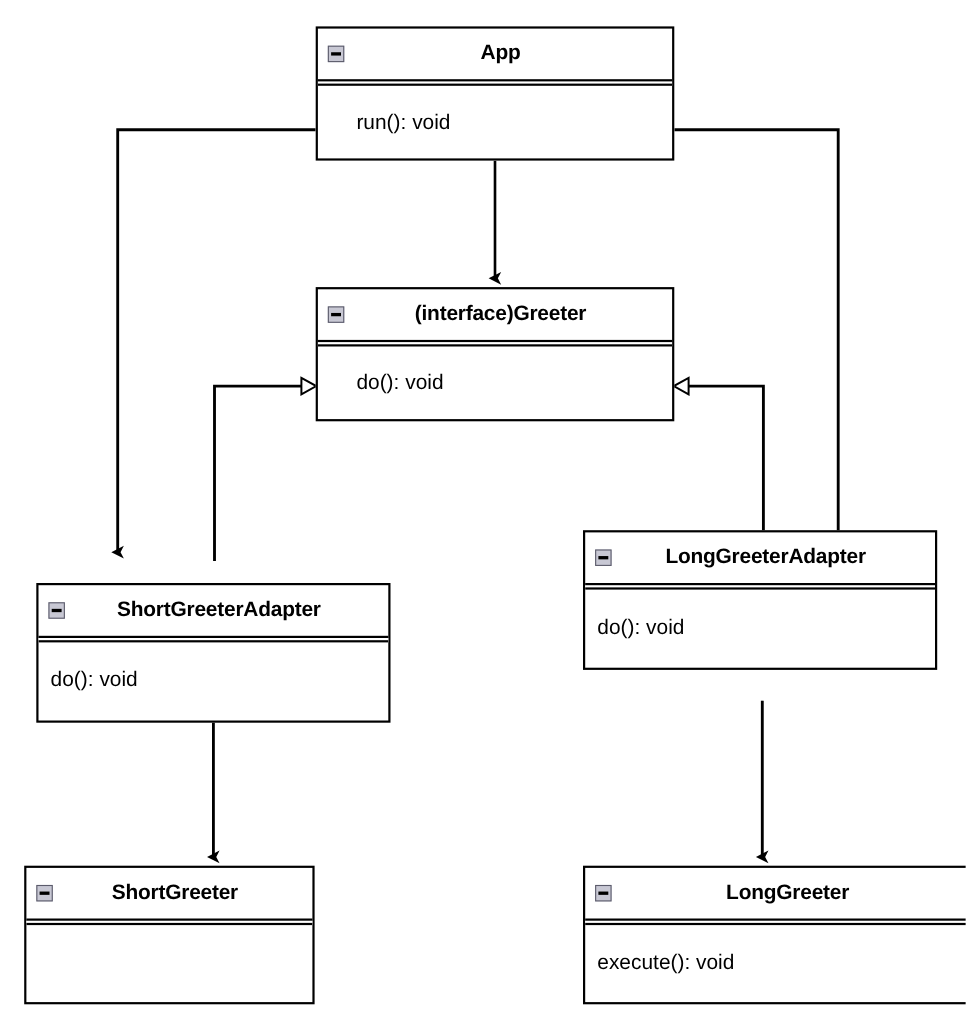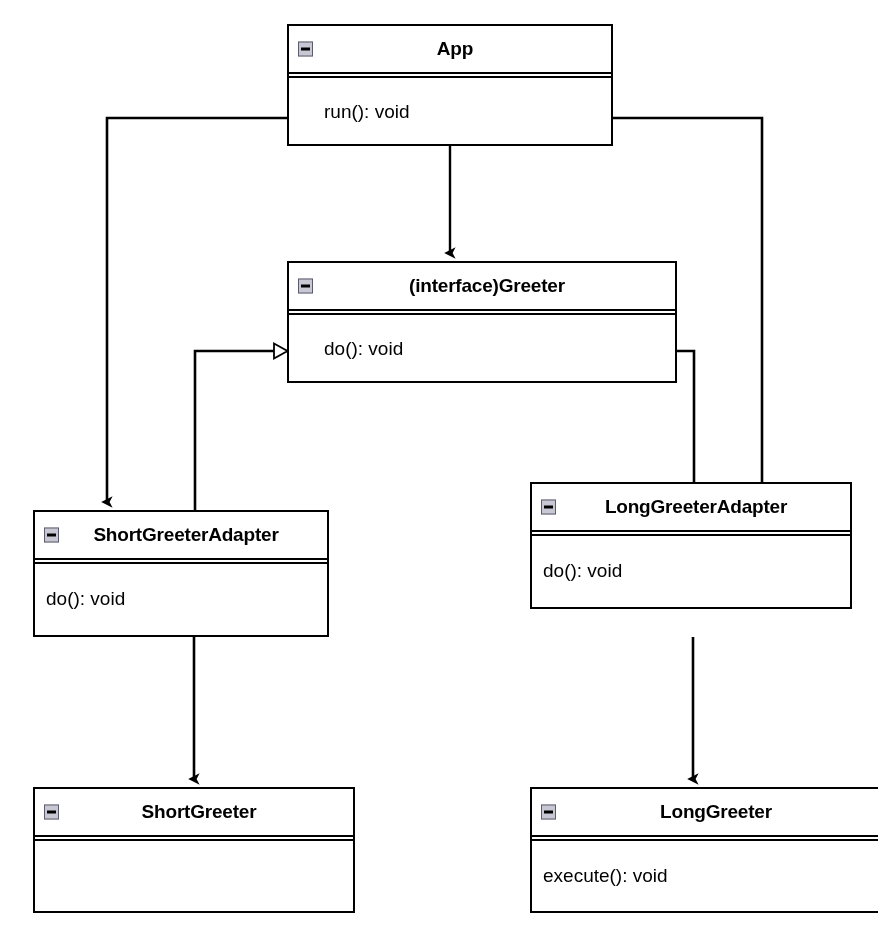--- a/index.html
+++ b/index.html
@@ -84,24 +84,24 @@
     padding-left: 11px;
     height: 69px;
   }
   .uml-member {
     font-size: 19px;
     color: #000000;
     white-space: nowrap;
   }
   
   #box-app            { left: 287px; top: 24px;  width: 326px; height: 122px; }
-  #box-greeter        { left: 287px; top: 261px; width: 390px; height: 122px; }
-  #box-short-adapter  { left: 33px;  top: 510px; width: 296px; height: 127px; }
+  #box-greeter        { left: 287px; top: 261px; width: 326px; height: 122px; }
+  #box-short-adapter  { left: 33px;  top: 530px; width: 322px; height: 127px; }
   #box-long-adapter   { left: 530px; top: 482px; width: 322px; height: 127px; }
-  #box-short-greeter  { left: 33px;  top: 787px; width: 322px; height: 126px; }
+  #box-short-greeter  { left: 22px;  top: 787px; width: 264px; height: 126px; }
   #box-long-greeter   { left: 530px; top: 787px; width: 362px; height: 126px; }
   #box-app .uml-body, #box-greeter .uml-body { height: 68px; margin-left: 24px; }
 </style>
 </head>
 <body>
 
 <div id="diagram-canvas">
 
   <svg id="edge-layer" viewBox="0 0 878 936" width="878" height="936" xmlns="http://www.w3.org/2000/svg">
     <defs>

